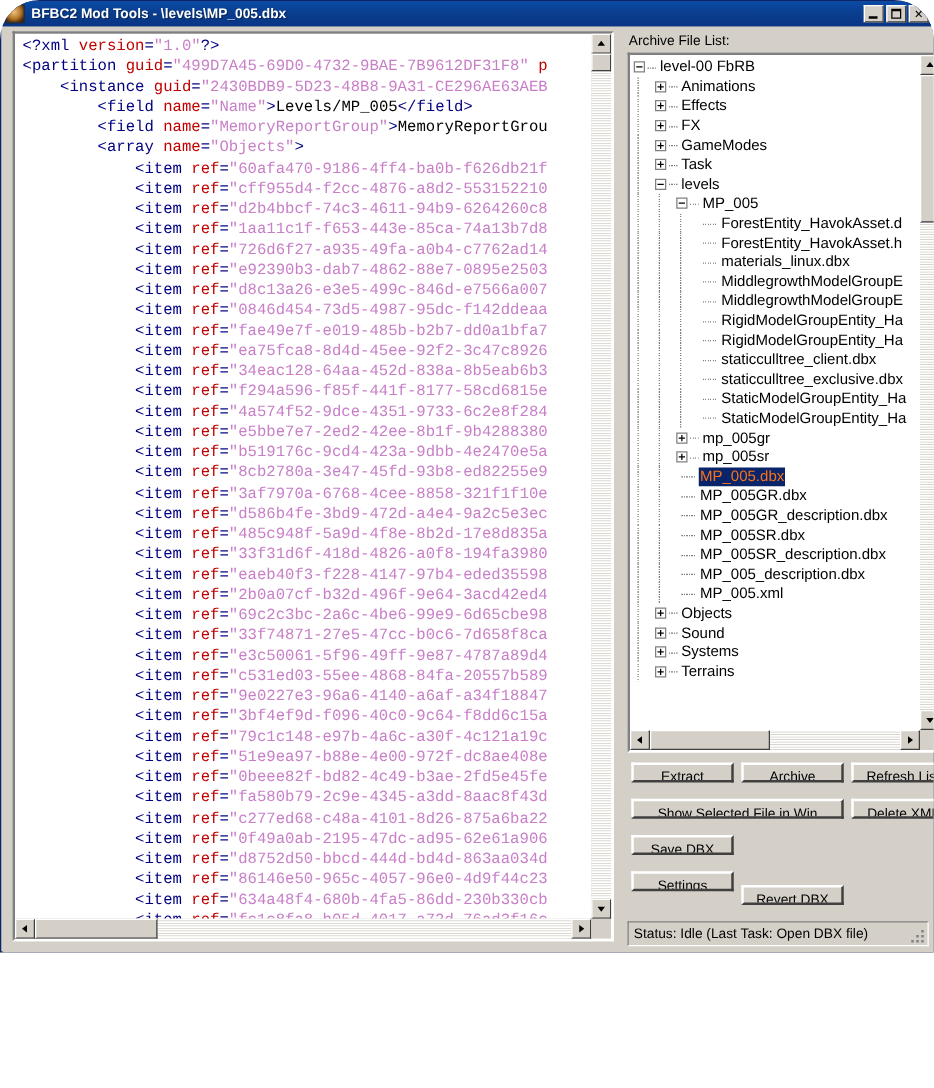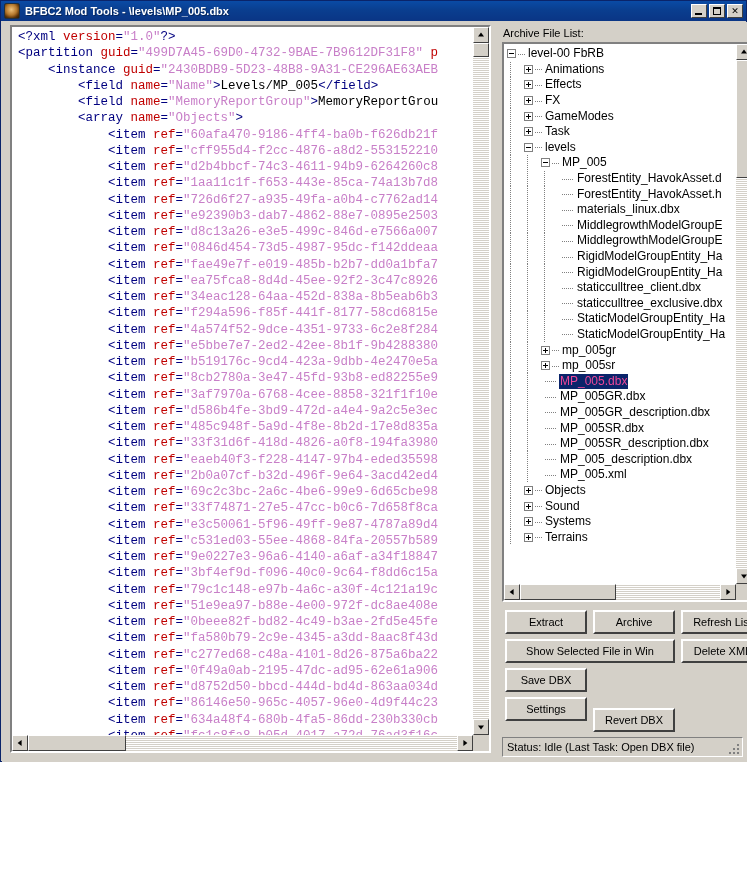--- a/index.html
+++ b/index.html
@@ -13,20 +13,21 @@
     font-size: 11px;
     -webkit-font-smoothing: none;
   }
 
   #app {
     position: relative;
     width: 747px;
     height: 870px;
     background: #ffffff;
     overflow: hidden;
+    border-radius: 32px;
   }
 
   
   .window {
     position: absolute;
     left: 0; top: 0;
     width: 747px;
     height: 762px;
     background: #d4d0c8;
     border: 1px solid #0a246a;
@@ -242,21 +243,21 @@
     color: #000000;
   }
   .tlabel {
     font-size: 12px;
     line-height: 15px;
     padding: 0 1px;
     color: #000000;
   }
   .tnode.selected .tlabel {
     background: #0a246a;
-    color: #ec4899;
+    color: #f97316;
   }
   .plusbox {
     width: 9px; height: 9px;
     border: 1px solid #808080;
     background: #ffffff;
     box-sizing: border-box;
     position: relative;
     flex: 0 0 auto;
     margin-right: 2px;
   }
@@ -312,21 +313,21 @@
     position: absolute;
     background: #d4d0c8;
     border: 2px solid;
     border-color: #ffffff #404040 #404040 #ffffff;
     box-sizing: border-box;
     font-family: "Liberation Sans", sans-serif;
     font-size: 11px;
     color: #000000;
     text-align: center;
     line-height: 20px;
-    height: 24px;
+    height: 16px;
     cursor: default;
     padding: 0;
     white-space: nowrap;
     overflow: hidden;
   }
 
   .statusbar {
     position: absolute;
     left: 3px;
     bottom: 5px;

